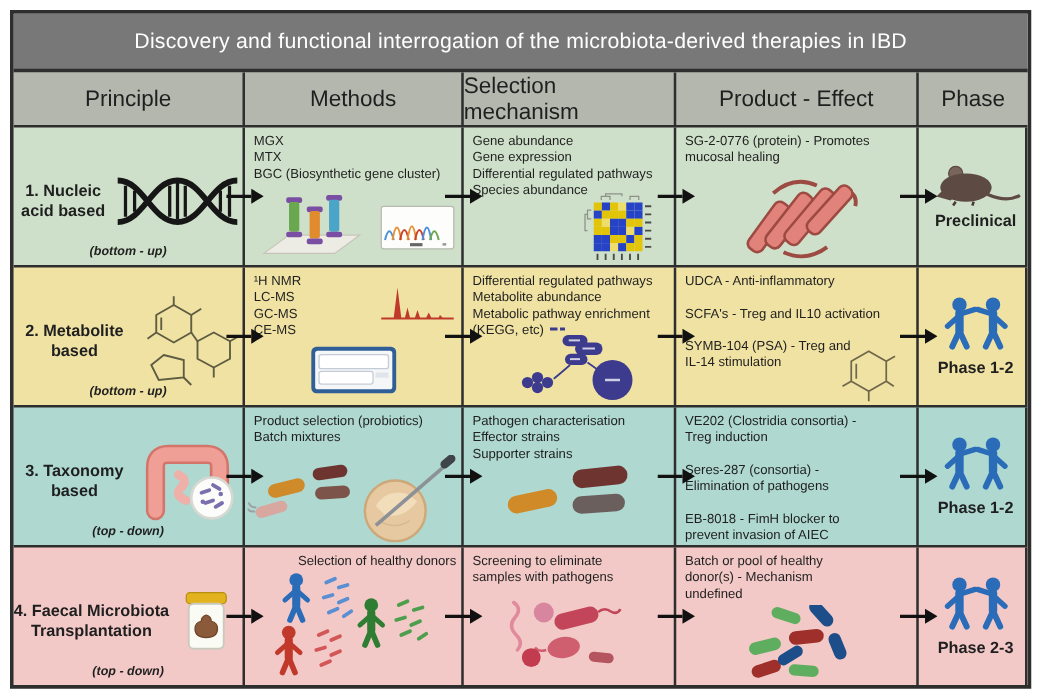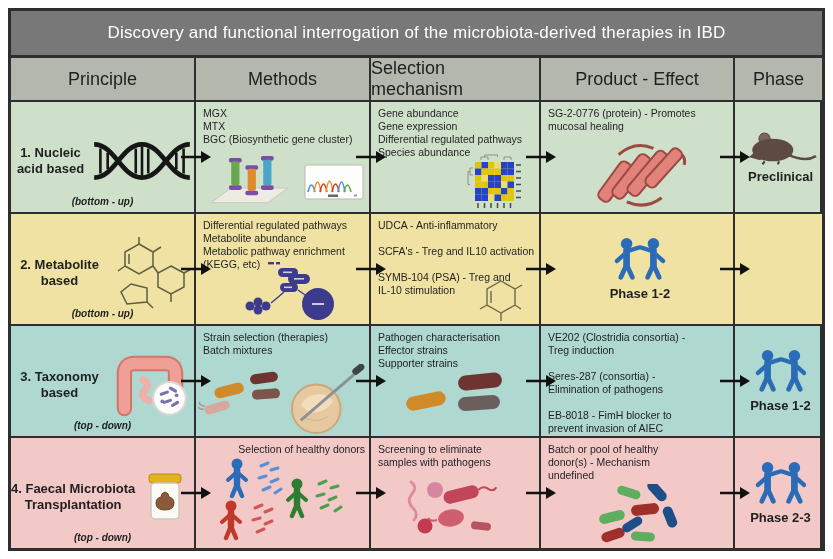--- a/index.html
+++ b/index.html
@@ -225,20 +225,36 @@
                 <line x1="62" y1="58" x2="62" y2="66"></line>
             <polygon points="22,48 38,52 38,66 18,68 12,56"></polygon>
             <line x1="38" y1="66" x2="44" y2="72"></line>
                 <line x1="44" y1="30" x2="49" y2="37"></line>
           </g>
         </svg>
       </div>
       <div class="papproach">(bottom - up)</div>
     </div>
     <div class="cell">
+      <div class="ctext">¹H NMR
+LC-MS
+GC-MS
+CE-MS</div>
+      <svg class="ic" style="right:4px;top:10px;" width="62" height="34" viewBox="0 0 62 34">
+        <path d="M2,30 H12 L15,6 L18,30 H21 L23,22 L25,30 H29 L31,24 L33,30 H38 L40,26 L42,30 H48 L49,28 L51,30 H60 V31.5 H2 Z" fill="#bf3a2b"></path>
+      </svg>
+      <svg class="ic" style="left:50%;transform:translateX(-50%);bottom:6px;" width="72" height="44" viewBox="0 0 70 42">
+        <rect x="2" y="3" width="66" height="36" rx="4" fill="#2f5f96"></rect>
+        <rect x="5" y="6" width="60" height="30" rx="2" fill="#f4f6f8"></rect>
+        <rect x="8" y="9" width="54" height="11" rx="2" fill="#fff" stroke="#c3ccd6"></rect>
+        <rect x="8" y="22" width="42" height="10" rx="2" fill="#fff" stroke="#c3ccd6"></rect>
+        <rect x="52" y="23" width="10" height="4" fill="#dfe5ea"></rect>
+      </svg>
+    </div>
+    <div class="cell">
       <div class="ctext">Differential regulated pathways
 Metabolite abundance
 Metabolic pathway enrichment
 (KEGG, etc)</div>
       <svg class="ic" style="left:52%;transform:translateX(-50%);bottom:1px;" width="104" height="64" viewBox="0 0 104 64">
         <g fill="#3d3b8e">
           <rect x="34" y="3" width="6" height="2.4"></rect>
               <rect x="42" y="3" width="4" height="2.4"></rect>
           <rect x="44" y="9" width="20" height="9" rx="4.5"></rect>
           <rect x="54" y="15" width="22" height="10" rx="5"></rect>
@@ -258,21 +274,21 @@
         <path d="M50,33 Q42,40 37,44" stroke="#3d3b8e" stroke-width="1.4" fill="none"></path>
         <path d="M64,31 L74,38" stroke="#3d3b8e" stroke-width="1.4" fill="none"></path>
       </svg>
     </div>
     <div class="cell">
       <div class="ctext">UDCA - Anti-inflammatory
 
 SCFA's - Treg and IL10 activation
 
 SYMB-104 (PSA) - Treg and
-IL-10 stimulation</div>
+IL-14 stimulation</div>
       <svg class="ic" style="right:16px;bottom:1px;" width="44" height="48" viewBox="0 0 44 48">
         <g stroke="#70684a" stroke-width="1.4" fill="none">
           <polygon points="22,6 36,14 36,30 22,38 8,30 8,14"></polygon>
           <line x1="36" y1="14" x2="43" y2="10"></line>
               <line x1="22" y1="38" x2="22" y2="46"></line>
           <line x1="8" y1="30" x2="1" y2="34"></line>
               <line x1="12" y1="16" x2="12" y2="28"></line>
           <line x1="36" y1="30" x2="42" y2="34"></line>
         </g>
       </svg>
@@ -329,21 +345,21 @@
             <line x1="55" y1="48" x2="61" y2="46"></line>
             <line x1="63" y1="51" x2="68" y2="48"></line>
           </g>
           <circle cx="67" cy="41" r="1.8" fill="#7b6fae"></circle>
           <circle cx="53" cy="47" r="1.8" fill="#7b6fae"></circle>
         </svg>
       </div>
       <div class="papproach">(top - down)</div>
     </div>
     <div class="cell">
-      <div class="ctext">Strain selection (therapies)
+      <div class="ctext">Product selection (probiotics)
 Batch mixtures</div>
       <svg class="ic" style="left:2px;bottom:14px;" width="100" height="55" viewBox="0 0 100 55">
         <rect x="16" y="18" width="30" height="11" rx="5.5" fill="#cf8a2a" transform="rotate(-14 31 23)"></rect>
         <rect x="52" y="6" width="28" height="10" rx="5" fill="#6e3430" transform="rotate(-8 66 11)"></rect>
         <rect x="54" y="22" width="28" height="10" rx="5" fill="#7d544a" transform="rotate(-4 68 27)"></rect>
         <path d="M6,42 q-4,1 -6,-2 M7,39 q-5,0 -6,-4" stroke="#9aa0a4" stroke-width="1.5" fill="none"></path>
         <rect x="6" y="36" width="26" height="9" rx="4.5" fill="#d8a7a0" transform="rotate(-16 19 40)"></rect>
       </svg>
       <svg class="ic" style="right:4px;bottom:2px;" width="82" height="70" viewBox="0 0 84 72">
         <circle cx="34" cy="46" r="25" fill="#e7c9a1" stroke="#cda878" stroke-width="2"></circle>

